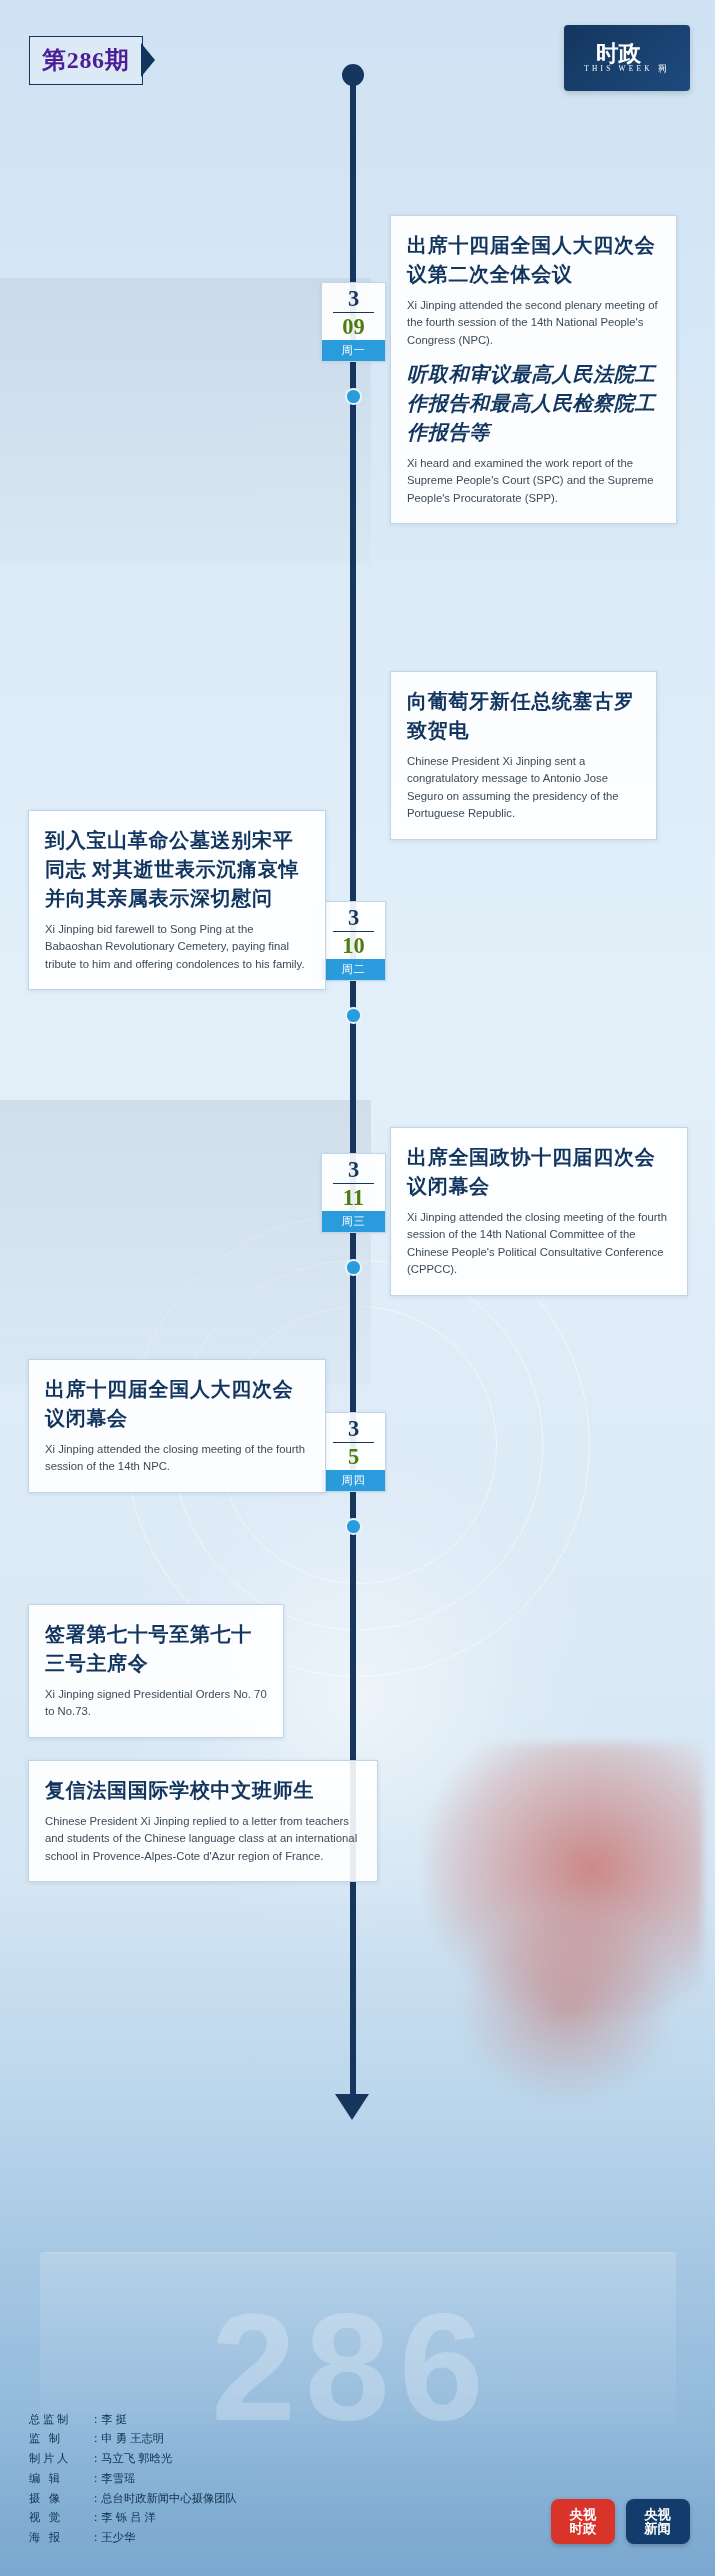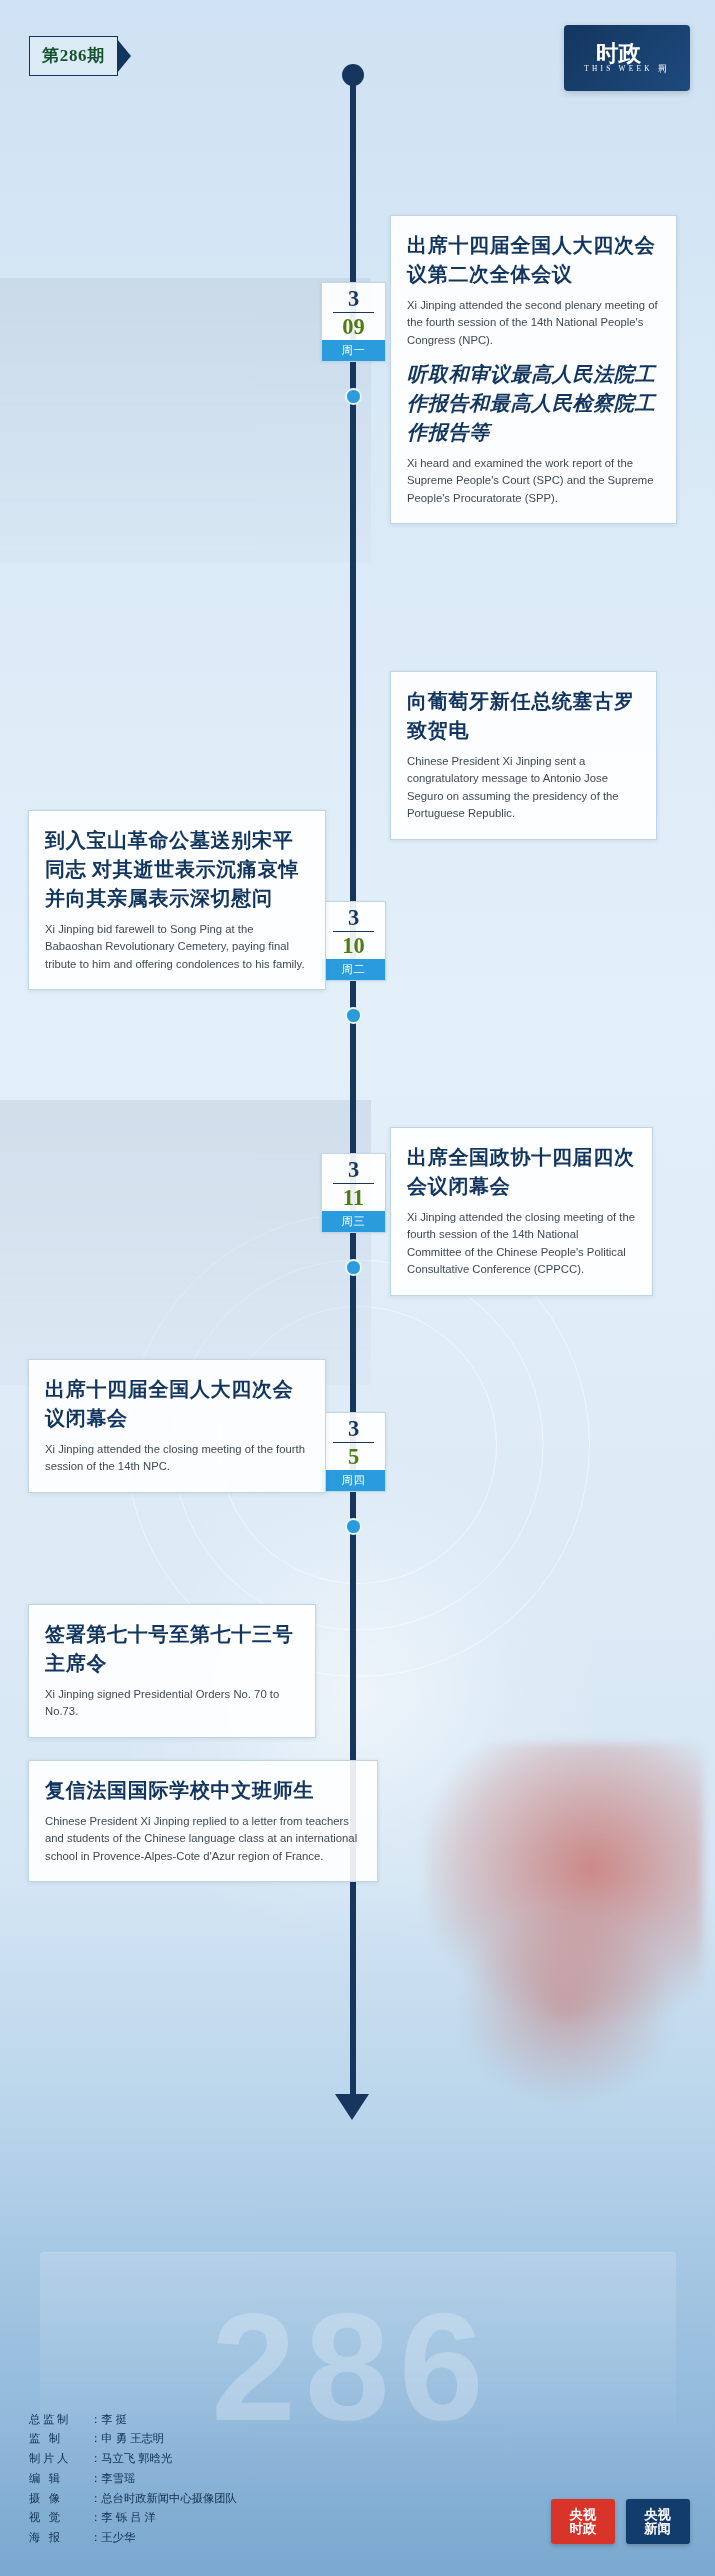--- a/index.html
+++ b/index.html
@@ -61,21 +61,21 @@
   }
 
   
   .issue-badge {
     position:absolute; left:29px; top:36px;
     display:flex; align-items:center;
   }
   .issue-box {
     border:1.3px solid #12355f; background:rgba(255,255,255,0.25);
     padding:6.6px 12px 8px 12px;
-    color:#14532d; font-size:17px; font-weight:bold;
+    color:#4c1d95; font-size:24px; font-weight:bold;
     letter-spacing:0.7px;
     font-family:"Liberation Serif", serif;
   }
   .issue-tail {
     width:0;height:0;border-top:17px solid transparent;border-bottom:17px solid transparent;
     border-left:14.6px solid #12355f; margin-left:-1.3px;
   }
   .logo {
     position:absolute; right:26.5px; top:25px; width:126px; height:66px;
     background:linear-gradient(135deg,#14365f,#1d4a7d);
@@ -147,21 +147,21 @@
     position:absolute; left:0; right:0; bottom:0; height:142px;
     background:linear-gradient(180deg, rgba(120,166,206,0.0), rgba(109,158,201,0.25));
   }
   .credits {
     position:absolute; left:29px; bottom:28px;
     font-size:11.3px; line-height:1.75; color:#10304f;
   }
   .credits .lbl { display:inline-block; width:61px; letter-spacing:2.7px; }
   .badges { position:absolute; right:26.5px; bottom:32px; display:flex; gap:10.6px; }
   .badge {
-    width:64px; height:45px; border-radius:3px; color:#fff;
+    width:64px; height:45px; border-radius:8px; color:#fff;
     display:flex; align-items:center; justify-content:center; gap:2.7px;
     font-family:"Liberation Serif", serif; font-weight:bold;
     box-shadow:0 1.3px 4px rgba(0,0,0,0.2);
   }
   .badge .c2 { font-size:13.3px; line-height:1.05; }
   .badge-red { background:#d8342a; }
   .badge-blue { background:#123c6b; }
   .badge .stack { display:flex; flex-direction:column; align-items:center; }
 </style>
 </head>
@@ -241,31 +241,31 @@
 <div class="card" style="left:390px; top:671px; width:267px;">
   <h3>向葡萄牙新任总统塞古罗致贺电</h3>
   <p>Chinese President Xi Jinping sent a congratulatory message to Antonio Jose Seguro on assuming the presidency of the Portuguese Republic.</p>
 </div>
 
 <div class="card" style="left:28px; top:810px; width:298px;">
   <h3>到入宝山革命公墓送别宋平同志  对其逝世表示沉痛哀悼并向其亲属表示深切慰问</h3>
   <p>Xi Jinping bid farewell to Song Ping at the Babaoshan Revolutionary Cemetery, paying final tribute to him and offering condolences to his family.</p>
 </div>
 
-<div class="card" style="left:390px; top:1127px; width:263px;">
+<div class="card" style="left:390px; top:1127px; width:298px;">
   <h3>出席全国政协十四届四次会议闭幕会</h3>
   <p>Xi Jinping attended the closing meeting of the fourth session of the 14th National Committee of the Chinese People's Political Consultative Conference (CPPCC).</p>
 </div>
 
 <div class="card" style="left:28px; top:1359px; width:298px;">
   <h3>出席十四届全国人大四次会议闭幕会</h3>
   <p>Xi Jinping attended the closing meeting of the fourth session of the 14th NPC.</p>
 </div>
 
-<div class="card" style="left:28px; top:1604px; width:288px;">
+<div class="card" style="left:28px; top:1604px; width:256px;">
   <h3>签署第七十号至第七十三号主席令</h3>
   <p>Xi Jinping signed Presidential Orders No. 70 to No.73.</p>
 </div>
 
 <div class="card" style="left:28px; top:1760px; width:350px;">
   <h3>复信法国国际学校中文班师生</h3>
   <p>Chinese President Xi Jinping replied to a letter from teachers and students of the Chinese language class at an international school in Provence-Alpes-Cote d'Azur region of France.</p>
 </div>
 
 <div class="footer">

